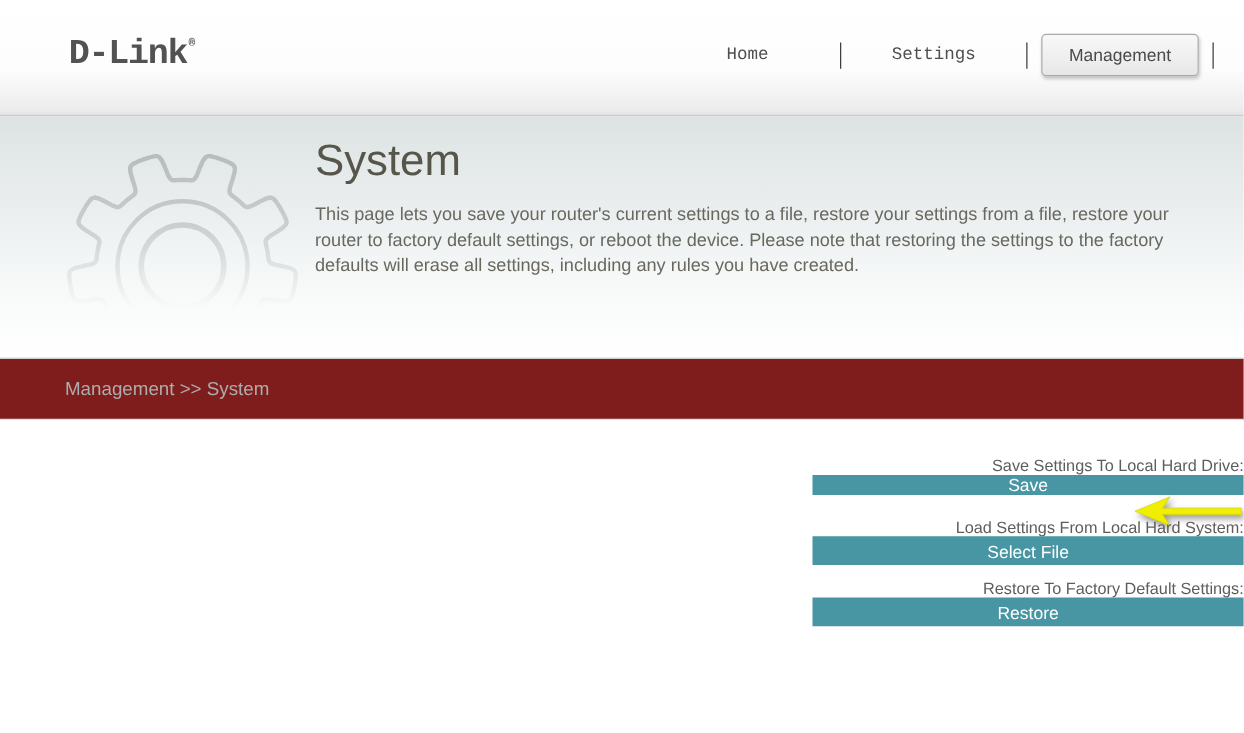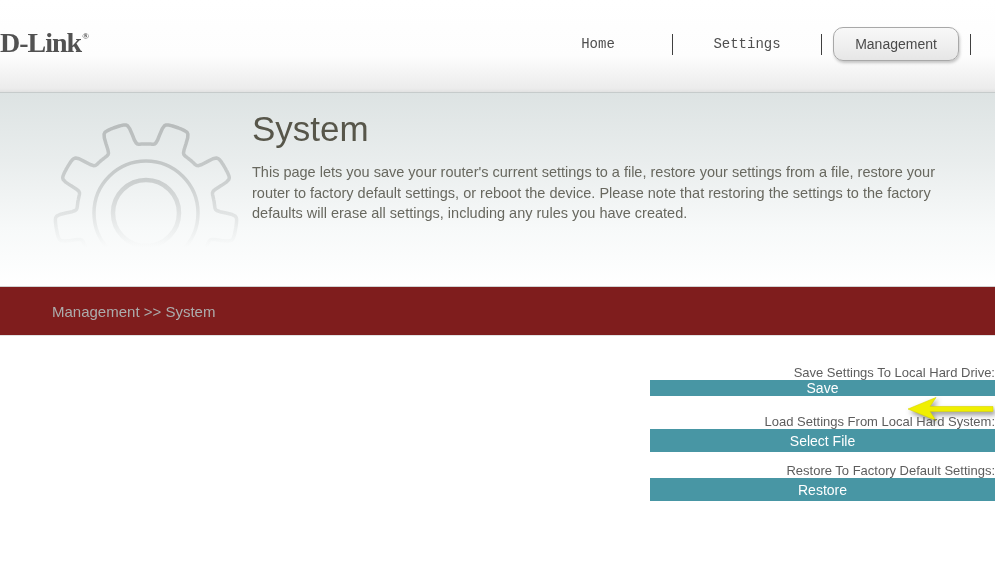--- a/index.html
+++ b/index.html
@@ -7,37 +7,37 @@
               font-family:"Liberation Sans", sans-serif; overflow:hidden; }
 
   
   .topbar {
     position:relative; height:93px;
     background:linear-gradient(180deg,#ffffff 0%,#fdfdfd 60%,#ececec 96%,#e2e2e2 100%);
     border-bottom:1px solid #c6cbcb;
     display:flex; align-items:center; justify-content:space-between;
   }
   .logo {
-    margin-top:-6px;
-    font-family:Liberation Serif, serif;
+    margin-left:55px; margin-top:-6px;
+    font-family:Liberation Mono, monospace;
     font-weight:bold; font-size:28px; letter-spacing:-1px; color:#525252;
     position:relative; white-space:nowrap;
   }
   .logo .reg { font-size:9px; position:relative; top:-13px; left:1px; letter-spacing:0; }
   .nav { display:flex; align-items:center; margin-right:24px; margin-top:-4px; }
   .nav-item {
     width:148px; text-align:center; font-size:14px; color:#4f4f4f; cursor:pointer;font-family:Liberation Mono, monospace;
   }
   .nav-divider { width:1px; height:21px; background:#3f3f3f; }
   .nav-btn {
     width:148px; display:flex; justify-content:center;
   }
   .nav-btn-inner {
     padding:8px 21px; font-size:14px; color:#4a4a4a; cursor:pointer;
-    border:1px solid #a8a8a8; border-radius:10px;
+    border:1px solid #a8a8a8; border-radius:4px;
     background:linear-gradient(180deg,#f8f8f8 0%,#eeeeee 60%,#e6e6e6 100%);
     box-shadow:1px 2px 3px rgba(0,0,0,0.22);
   }
 
   
   .hero {
     position:relative; height:194px;
     background:linear-gradient(180deg,#dde3e3 0%,#e9eded 35%,#f7f9f9 70%,#ffffff 100%);
     border-bottom:1px solid #d2d2d2;
     overflow:hidden;

